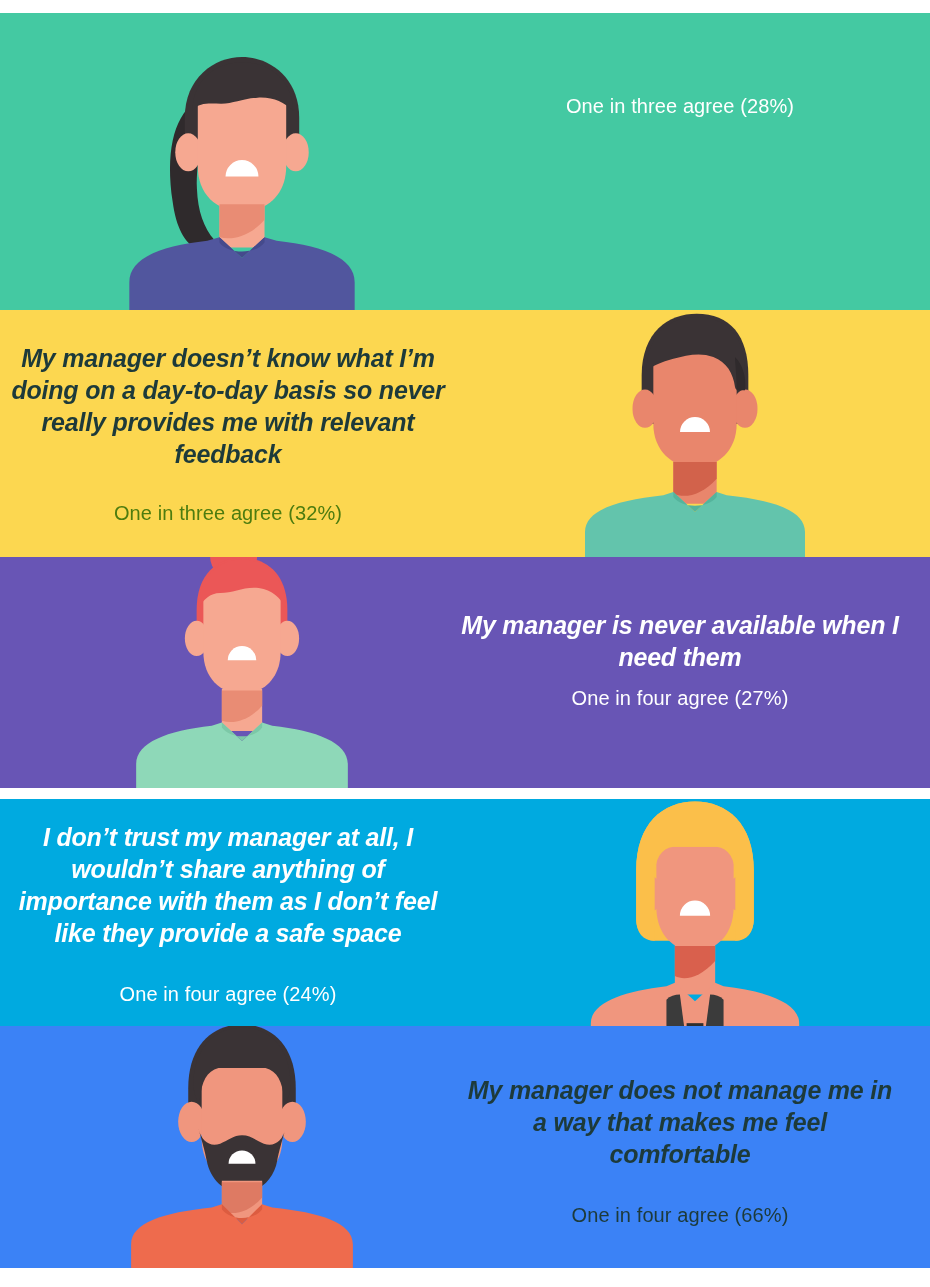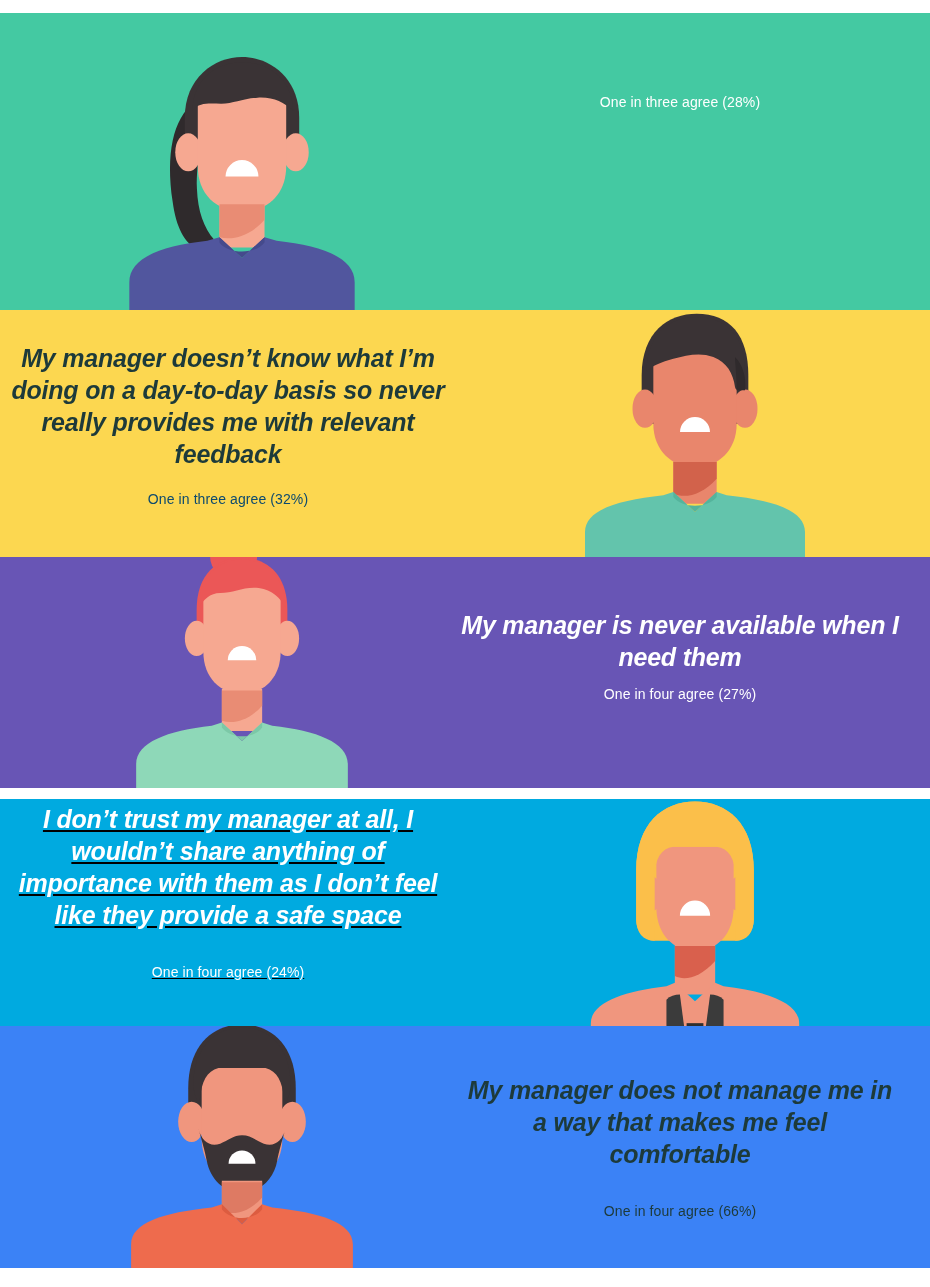--- a/index.html
+++ b/index.html
@@ -41,21 +41,21 @@
   .headline {
     font-weight:bold;
     font-style:italic;
     font-size:25px;
     line-height:1.28;
     letter-spacing:-0.2px;
   }
   .stat {
     font-weight:normal;
     font-style:normal;
-    font-size:14px;
+    font-size:20px;
     line-height:1.3;
     letter-spacing:0.1px;
   }
   .light .headline, .light .stat { color:#ffffff; }
   .dark  .headline, .dark  .stat { color:#1d3a3a; }
 </style>
 </head>
 <body>
 
 <div id="infographic">
@@ -107,21 +107,21 @@
 
         <path d="M124 184 L176 184 L176 236 L124 236 Z" fill="#E9866C"></path>
         <path d="M124 186 L176 186 L176 206 C158 226 138 230 124 224 Z" fill="#D2624B"></path>
 
         <path d="M18 300 L18 270 C18 244 56 232 112 226 L124 222 L150 246 L176 222 L188 226 C244 232 282 244 282 270 L282 300 Z" fill="#63C4AC"></path>
         <path d="M124 222 L150 246 L176 222 L176 228 C166 242 134 242 124 228 Z" fill="#55B49C"></path>
       </svg>
     </div>
     <div class="panel-text txt-left" style="top:32px;">
       <p class="headline" style="color: rgb(29, 58, 58);">My manager doesn’t know what I’m doing on a day-to-day basis so never really provides me with relevant feedback</p>
-      <p class="stat" style="margin-top: 20px; color: #0c4a6e;">One in three agree (32%)</p>
+      <p class="stat" style="margin-top: 30px; color: #4d7c0f;">One in three agree (32%)</p>
     </div>
   </section>
 
   <section class="panel light" style="top:557px; height:231px; background:#6855B5;">
     <div class="panel-figure fig-left">
       <svg viewBox="0 0 300 300" preserveAspectRatio="xMidYMax meet" height="252">
 
         <circle cx="140" cy="24" r="28" fill="#EB5757"></circle>
 
         <path d="M96 88 C96 46 120 26 150 26 C180 26 204 46 204 88 L204 132 L96 132 Z" fill="#EB5757"></path>
@@ -166,21 +166,21 @@
         <path d="M126 180 L174 180 L174 240 L126 240 Z" fill="#F0967E"></path>
         <path d="M126 182 L174 182 L174 200 C156 220 138 224 126 218 Z" fill="#D9604D"></path>
 
         <path d="M26 300 L26 274 C26 250 64 236 116 230 L126 226 L150 248 L174 226 L184 230 C236 236 274 250 274 274 L274 300 Z" fill="#F0967E"></path>
 
         <path d="M116 300 L116 246 C120 242 126 240 132 240 L140 300 Z" fill="#3B3B3B"></path>
         <path d="M184 300 L184 246 C180 242 174 240 168 240 L160 300 Z" fill="#3B3B3B"></path>
         <path d="M140 300 L160 300 L160 274 L140 274 Z" fill="#2E2E2E"></path>
       </svg>
     </div>
-    <div class="panel-text txt-left" style="top:4px;text-decoration:underline;">
+    <div class="panel-text txt-left" style="top:22px;">
       <p class="headline" style="color: rgb(255, 255, 255);">I don’t trust my manager at all, I wouldn’t share anything of importance with them as I don’t feel like they provide a safe space</p>
       <p class="stat" style="margin-top: 32px; color: rgb(255, 255, 255);">One in four agree (24%)</p>
     </div>
   </section>
 
   <section class="panel dark" style="top:1026px; height:242px; background:#3b82f6;">
     <div class="panel-figure fig-left">
       <svg viewBox="0 0 300 300" preserveAspectRatio="xMidYMax meet" height="252">
 
         <path d="M86 86 C86 34 116 10 150 10 C184 10 214 34 214 86 L214 140 L86 140 Z" fill="#3A3335"></path>

